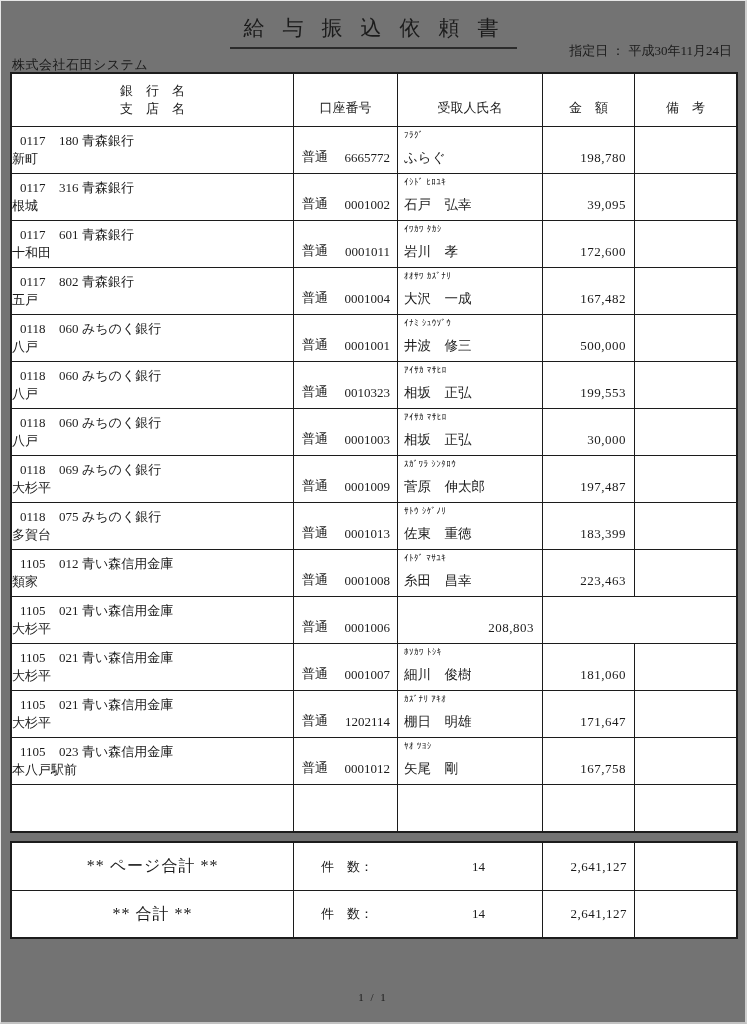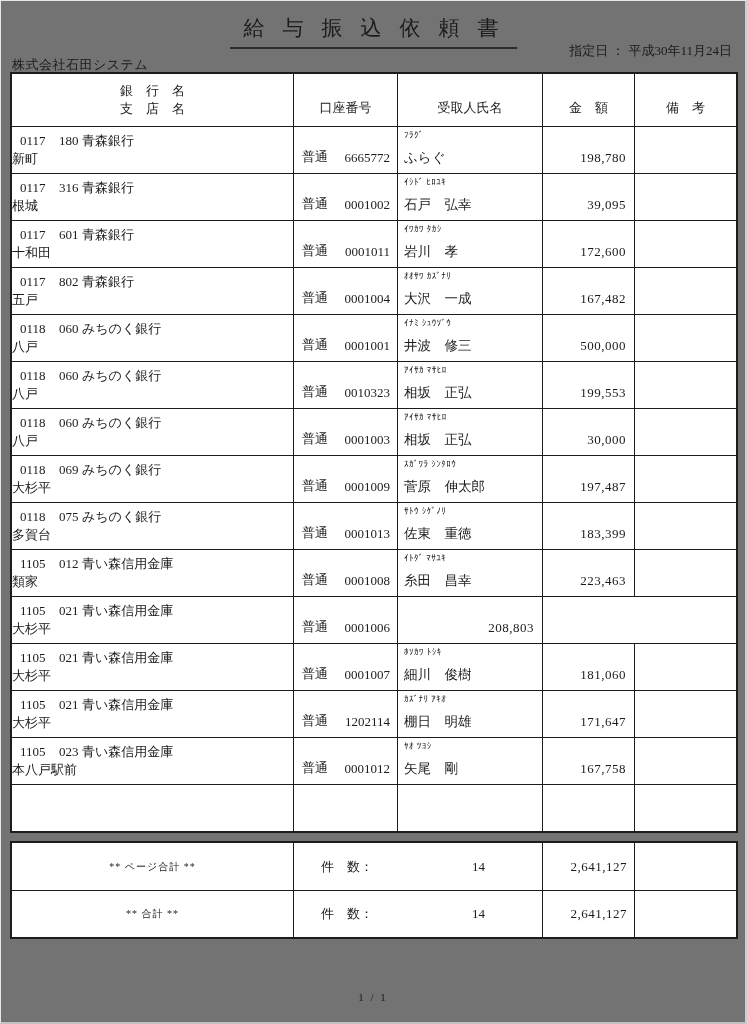--- a/index.html
+++ b/index.html
@@ -79,21 +79,21 @@
     position:absolute; top:840px; left:9px; width:728px;
     border:2px solid #1c1c1c; box-sizing:border-box; background:#fff;
   }
   .s-row {
     display:grid; grid-template-columns:282px 249px 92px 101px;
     height:47px; box-sizing:border-box;
   }
   .s-row + .s-row { border-top:1.5px solid #1c1c1c; }
   .s-cell { border-right:1px solid #1c1c1c; box-sizing:border-box; }
   .s-cell:last-child { border-right:none; }
-  .s-label  { display:flex; align-items:center; justify-content:center; font-size:10px; letter-spacing:1px; }
+  .s-label  { display:flex; align-items:center; justify-content:center; font-size:16px; letter-spacing:1px; }
   .s-count  { display:flex; align-items:center; justify-content:space-between; padding:0 57px 0 27px; font-size:13px; }
   .s-amount { display:flex; align-items:center; justify-content:flex-end; padding-right:7px; font-size:13px; letter-spacing:0.5px; }
 
   .page-footer { position:absolute; top:990px; left:0; right:0; text-align:center; font-size:11px; letter-spacing:2px; }
 </style>
 </head>
 <body>
 
 <div class="page">
 

